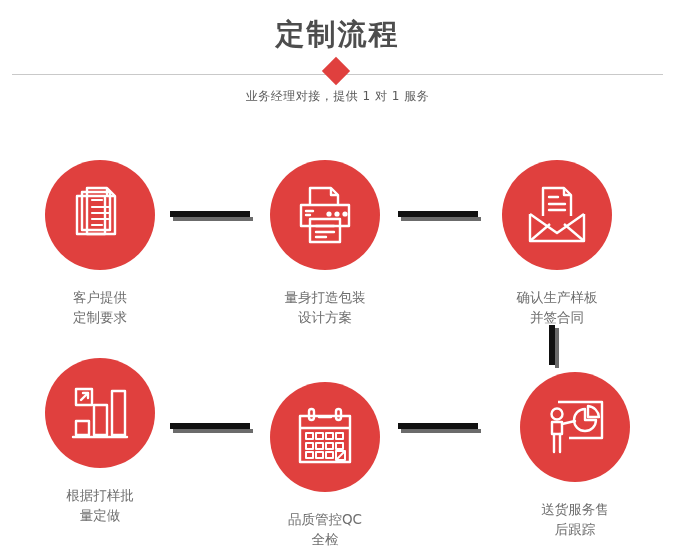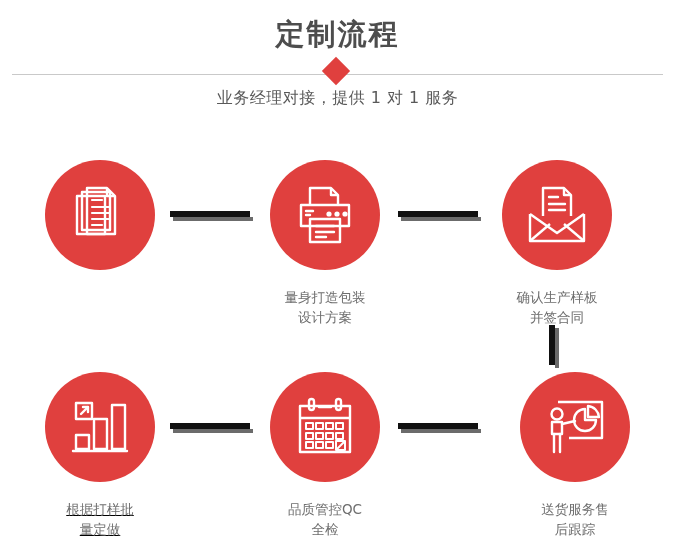--- a/index.html
+++ b/index.html
@@ -57,21 +57,21 @@
     height: 20px;
     background: #e0403e;
     transform: rotate(45deg);
   }
   .subtitle {
     position: absolute;
     left: 0;
     top: 88px;
     width: 675px;
     text-align: center;
-    font-size: 16px;
+    font-size: 12px;
     color: #595959;
     letter-spacing: 0.5px;
   }
 
   
   .flow {
     position: absolute;
     left: 0;
     top: 130px;
     width: 675px;
@@ -102,22 +102,22 @@
     line-height: 20px;
     color: #6e6e6e;
     text-align: center;
     white-space: pre-line;
   }
 
   
   .n1 { left: 25px;  top: 30px; }
   .n2 { left: 250px; top: 30px; }
   .n3 { left: 482px; top: 30px; }
-  .n4 { left: 25px;  top: 242px; text-decoration: underline; }
-  .n5 { left: 250px; top: 242px; }
+  .n4 { left: 25px;  top: 228px; }
+  .n5 { left: 250px; top: 252px; }
   .n6 { left: 500px; top: 242px; }
 
   
   .conn-h {
     position: absolute;
     width: 80px;
     height: 10px;
   }
   .conn-h .bar {
     position: absolute;
@@ -182,20 +182,22 @@
           <g stroke-width="2.2" stroke-linecap="round">
             <path d="M24 17 h10"></path>
             <path d="M24 24 h18"></path>
             <path d="M24 30 h18"></path>
             <path d="M24 36 h18"></path>
             <path d="M24 42 h10"></path>
           </g>
         </svg>
       </span>
     </div>
+    <div class="node-label">客户提供
+定制要求</div>
   </div>
 
   <div class="node n3">
     <div class="circle">
       <span>
         <svg width="64" height="64" viewBox="0 0 64 64" fill="none" stroke="#ffffff" stroke-width="2.4" stroke-linejoin="round">
           <path d="M18 33 V5 h21 l7 7 v21"></path>
           <path d="M39 5 v7 h7"></path>
           <g stroke-linecap="round">
             <path d="M24 14 h9"></path>

